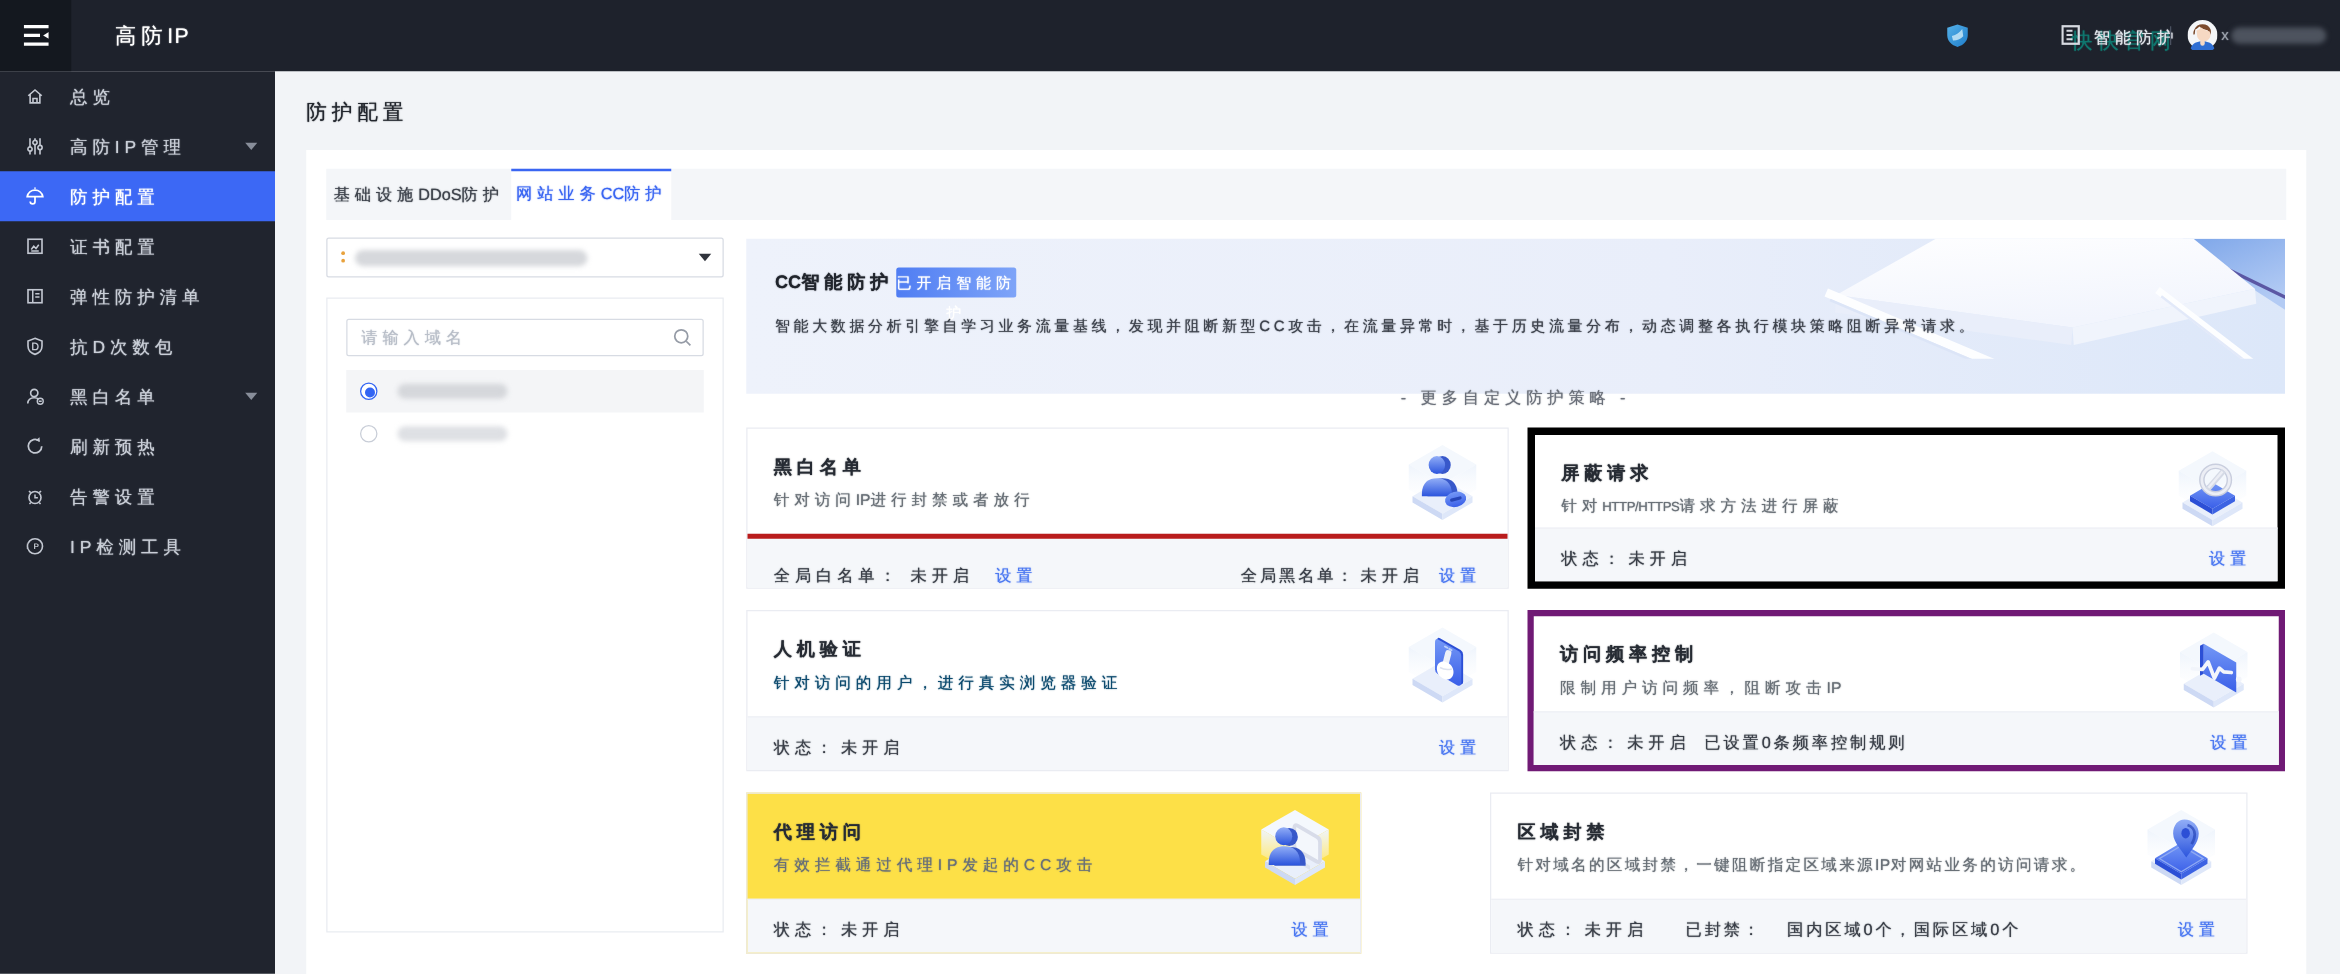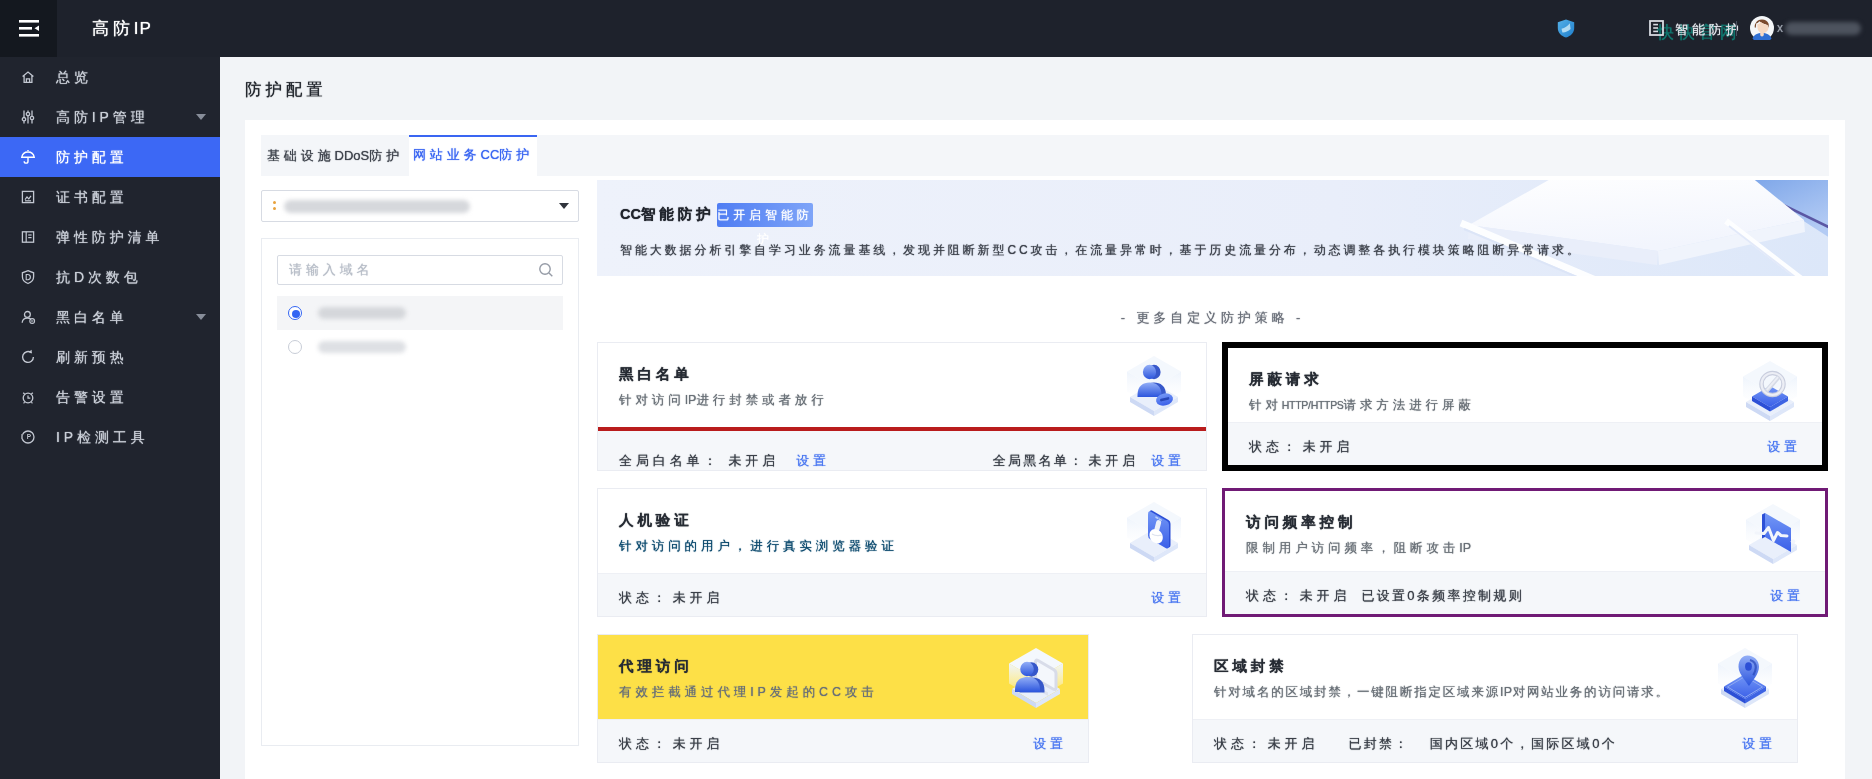--- a/index.html
+++ b/index.html
@@ -144,21 +144,21 @@
       <circle cx="7" cy="7" r="5.2" fill="none" stroke="#959ba6" stroke-width="1.4"></circle>
       <line x1="11" y1="11" x2="14.3" y2="14.3" stroke="#959ba6" stroke-width="1.4"></line>
     </svg>
 <div class="abs" style="left:277px;top:296px;width:286px;height:34px;background:#f4f5f7"></div>
 <div class="abs" style="left:288px;top:306px;width:14px;height:14px;border:1.5px solid #3365f3;border-radius:50%;background:#fff"></div>
 <div class="abs" style="left:291.5px;top:309.5px;width:8px;height:8px;background:#3365f3;border-radius:50%"></div>
 <div class="abs blur" style="left:318px;top:307px;width:88px;height:12px;background:#d5d7db"></div>
 <div class="abs" style="left:288px;top:340px;width:14px;height:14px;border:1.5px solid #c8cdd7;border-radius:50%;background:#fff"></div>
 <div class="abs blur" style="left:318px;top:341px;width:88px;height:12px;background:#dee0e4"></div>
 
-<div class="abs" style="left:597px;top:180px;width:1231px;height:96px;background:linear-gradient(90deg,#eef2fb 0%,#e9eefa 60%,#dce7f9 100%);overflow:hidden">
+<div class="abs" style="left:597px;top:191px;width:1231px;height:124px;background:linear-gradient(90deg,#eef2fb 0%,#e9eefa 60%,#dce7f9 100%);overflow:hidden">
  <svg class="abs" style="right:0;top:0" width="560" height="96" viewBox="0 0 560 96">
   <defs>
    <linearGradient id="bnrsky" x1="0" y1="0" x2="0.6" y2="1">
             <stop offset="0" stop-color="#79a3e8"></stop>
             <stop offset="1" stop-color="#b3cbf4"></stop>
           </linearGradient>
    <linearGradient id="bnrtop" x1="0" y1="0" x2="0.3" y2="1">
             <stop offset="0" stop-color="#ffffff"></stop>
             <stop offset="1" stop-color="#f2f5fd"></stop>
           </linearGradient>
@@ -299,21 +299,21 @@
 <path d="M26 33 c2.5 1.5 6 2 9.5 1.2" stroke="#dde2ee" stroke-width="1.2" fill="none"></path>
         </g>
 </svg>
 <div class="abs" style="left:0;right:0;bottom:0;height:43px;background:#f5f7fa;border-top:1px solid #eef0f5;display:flex;align-items:center;padding:6px 21px 0 21px;font-size:13px;color:#3b4049">
         <span>状态：</span>
         <span style="margin-left:3px">未开启</span>
         <span style="flex:1"></span>
         <a class="blue">设置</a>
       </div>
 </div>
-<div class="abs" style="left:1222px;top:488px;width:606px;height:129px;background:#fff;border:3px solid #701a75">
+<div class="abs" style="left:1222px;top:488px;width:606px;height:129px;background:#fff;border:5px solid #701a75">
 <div class="abs" style="left:21px;top:20px;font-size:14.5px;font-weight:bold;color:#262b33;line-height:22px">访问频率控制</div>
 <div class="abs" style="left:21px;top:48px;font-size:12.5px;color:#697077;line-height:18px">限制用户访问频率，阻断攻击<span style="letter-spacing:0">IP</span></div>
 <svg class="abs" style="right:24px;top:12px" width="56" height="62" viewBox="0 0 56 62">
         <defs>
 <linearGradient id="gL" x1="0" y1="0" x2="0" y2="1">
             <stop offset="0" stop-color="#eef4fc"></stop>
             <stop offset="1" stop-color="#ffffff" stop-opacity="0"></stop>
           </linearGradient>
 <linearGradient id="gB" x1="0" y1="0" x2="0" y2="1">
             <stop offset="0" stop-color="#92aef7"></stop>

